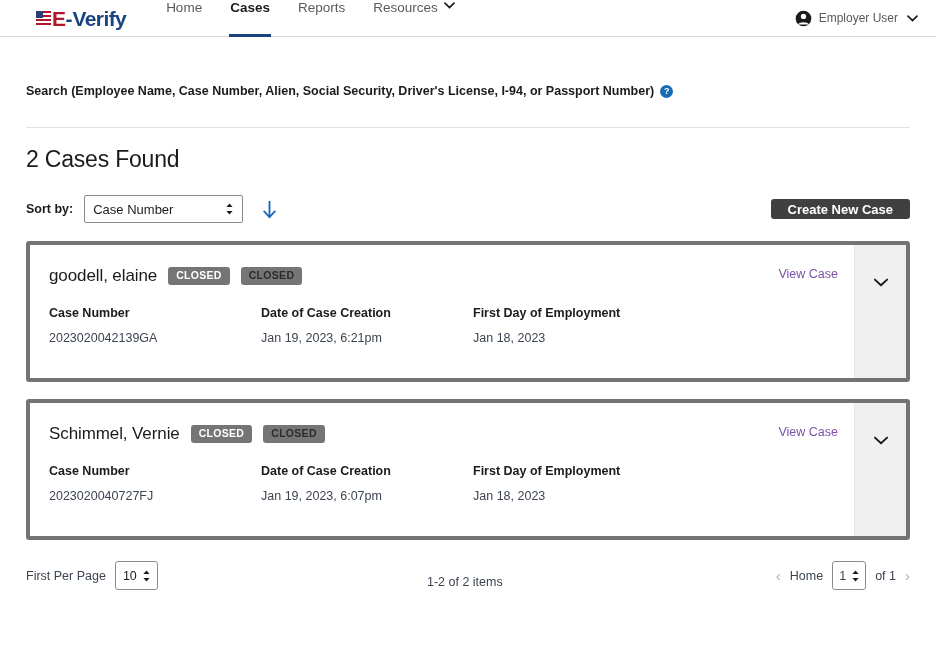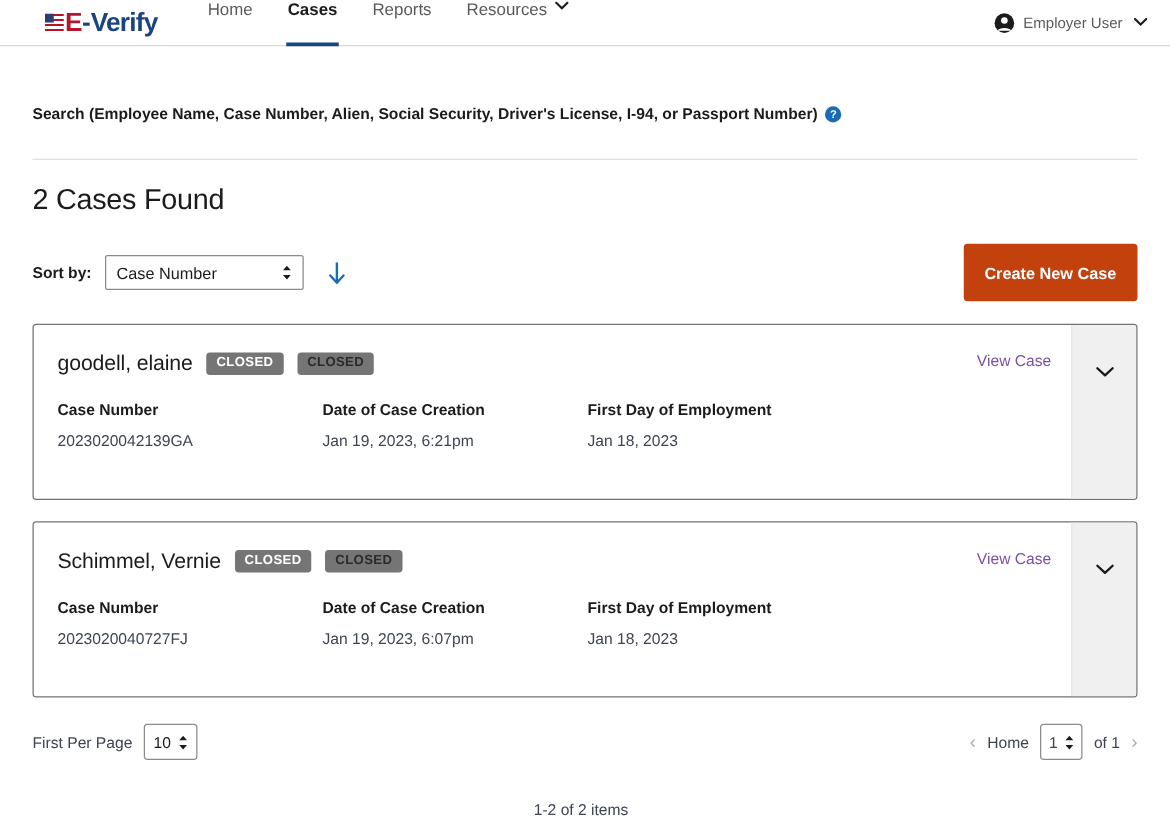--- a/index.html
+++ b/index.html
@@ -222,37 +222,37 @@
     color: #1b1b1b;
   }
   .sort-dir {
     margin-left: 19px;
     color: #1a6bb5;
     cursor: pointer;
     display: inline-flex;
   }
   .create-btn {
     margin-left: auto;
-    background: #c2410c;
+    background: #404040;
     color: #fff;
     font-size: 13px;
     font-weight: bold;
     border: none;
     border-radius: 3px;
     padding: 0 17px;
-    height: 46px;
+    height: 20px;
     cursor: pointer;
     font-family: "Liberation Sans", sans-serif;
   }
 
   
   .cards { margin-top: 18px; }
   .case-card {
     position: relative;
-    border: 1px solid #737373;
+    border: 4px solid #737373;
     border-radius: 3px;
     background: #fff;
     height: 141px;
     margin-bottom: 17px;
     overflow: hidden;
   }
   .case-body { padding: 21px 0 0 19px; }
   .case-head {
     display: flex;
     align-items: center;
@@ -339,21 +339,20 @@
     cursor: pointer;
     font-size: 12.5px;
     color: #1b1b1b;
   }
   .mini-select .spinner-arrows { right: 6px; }
   .item-count {
     position: absolute;
     left: 0; right: 4px;
     text-align: center;
     pointer-events: none;
-    margin-top: 48px;
   }
   .footer-center-wrap { flex: 1; position: relative; height: 1px; }
   .pager {
     display: flex;
     align-items: center;
     gap: 9px;
   }
   .pager-arrow {
     color: #a9aeb1;
     font-size: 15px;

